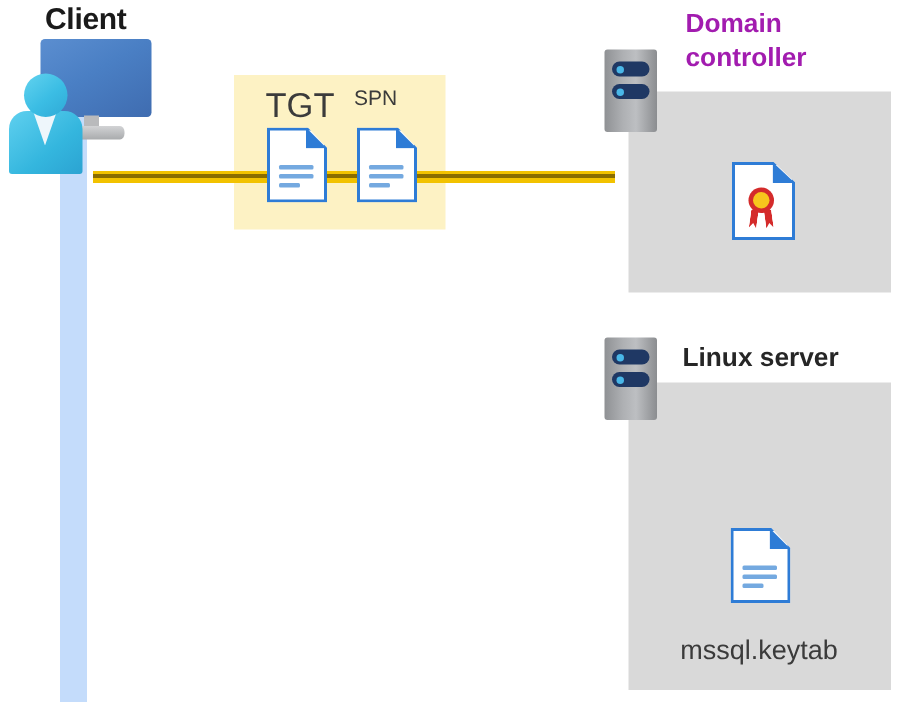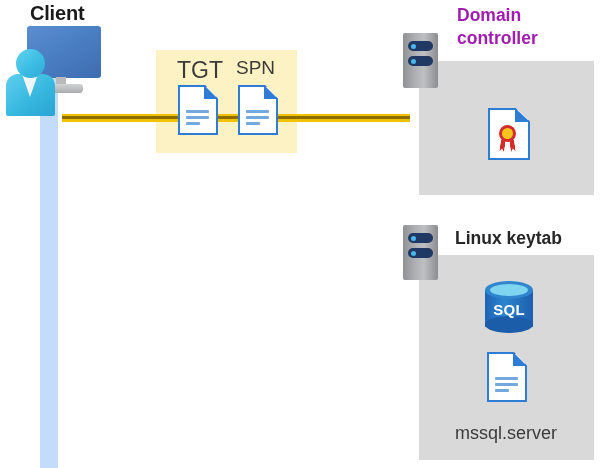--- a/index.html
+++ b/index.html
@@ -11,21 +11,21 @@
   
   .lbl-client{position:absolute;left:30px;top:2px;font-size:20px;font-weight:bold;
               letter-spacing:-0.2px;color:#1a1a1a;}
   .lbl-dc{position:absolute;left:457px;top:4px;font-size:17.5px;font-weight:bold;
           line-height:23px;color:#a21caf;}
   .lbl-linux{position:absolute;left:455px;top:228px;font-size:17.5px;font-weight:bold;
              color:#262626;}
   .lbl-keytab{position:absolute;left:418px;top:423px;width:176px;text-align:center;
               font-size:18px;color:#3b3b3b;}
   .lbl-tgt{position:absolute;left:177px;top:57px;font-size:23px;color:#3b3b3b;}
-  .lbl-spn{position:absolute;left:236px;top:57px;font-size:19px;color:#3b3b3b;text-align:center;}
+  .lbl-spn{position:absolute;left:236px;top:57px;font-size:14px;color:#3b3b3b;text-align:center;}
   
   .yellowbox{position:absolute;left:156px;top:50px;width:141px;height:103px;background:#fdf2c4;}
   
   .panel{position:absolute;background:#d9d9d9;}
   .panel-dc{left:419px;top:61px;width:175px;height:134px;}
   .panel-linux{left:419px;top:255px;width:175px;height:205px;}
   
   .arrow-line{position:absolute;left:62px;top:114px;width:348px;height:8px;
               background:linear-gradient(to bottom,#f2c200 0%,#f2c200 28%,#8a6d00 28%,#8a6d00 58%,#f2c200 58%,#f2c200 100%);}
   .arrow-head{position:absolute;left:403px;top:102px;width:0;height:0;}
@@ -156,32 +156,25 @@
 
   <div class="panel panel-linux"></div>
   <div class="srv srv-lx">
     <div class="bar b1">
         <div class="dot"></div>
       </div>
     <div class="bar b2">
         <div class="dot"></div>
       </div>
   </div>
-  <div class="lbl-linux">Linux keytab</div>
+  <div class="lbl-linux">Linux server</div>
 
-  <div class="sql">
-    <div class="body"></div>
-    <div class="bot"></div>
-    <div class="top"></div>
-    <div class="top-in"></div>
-    <div class="txt">SQL</div>
-  </div>
 
   <div class="doc doc-keytab">
     <div class="page"></div>
       <div class="fold"></div>
     <div class="ln l1"></div>
       <div class="ln l2"></div>
       <div class="ln l3"></div>
   </div>
-  <div class="lbl-keytab">mssql.server</div>
+  <div class="lbl-keytab">mssql.keytab</div>
 
 </div>
 
 </body></html>

